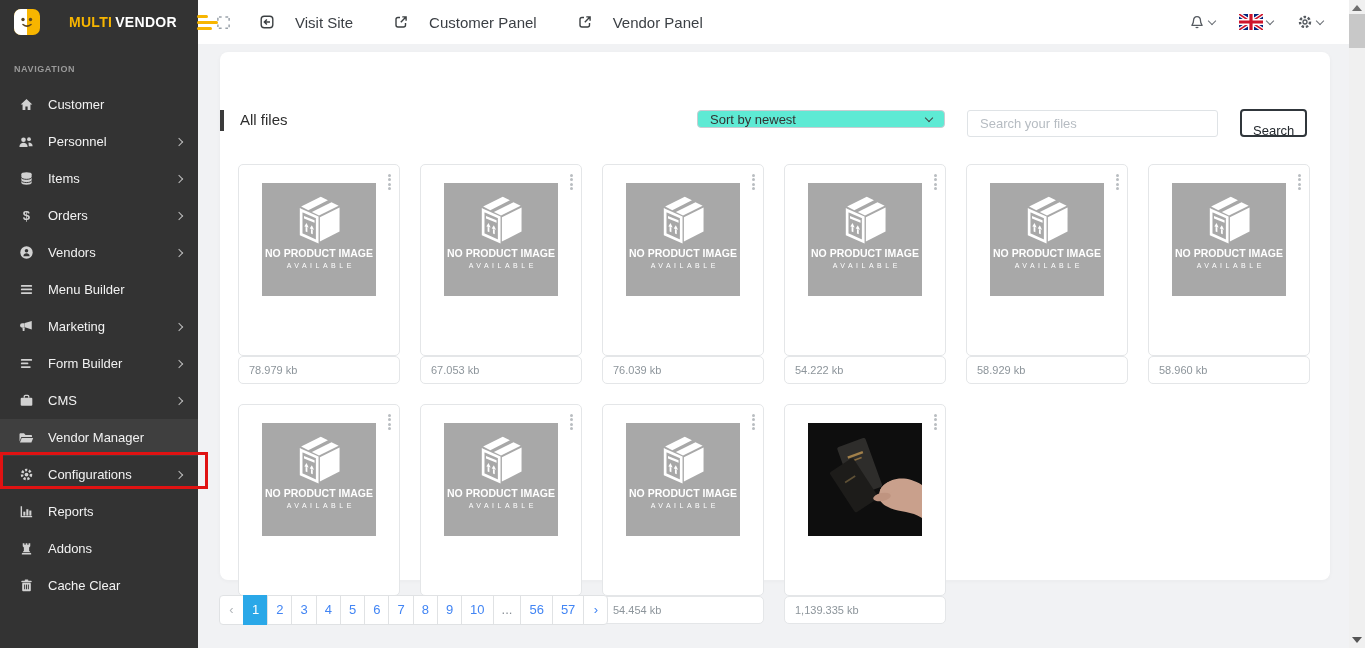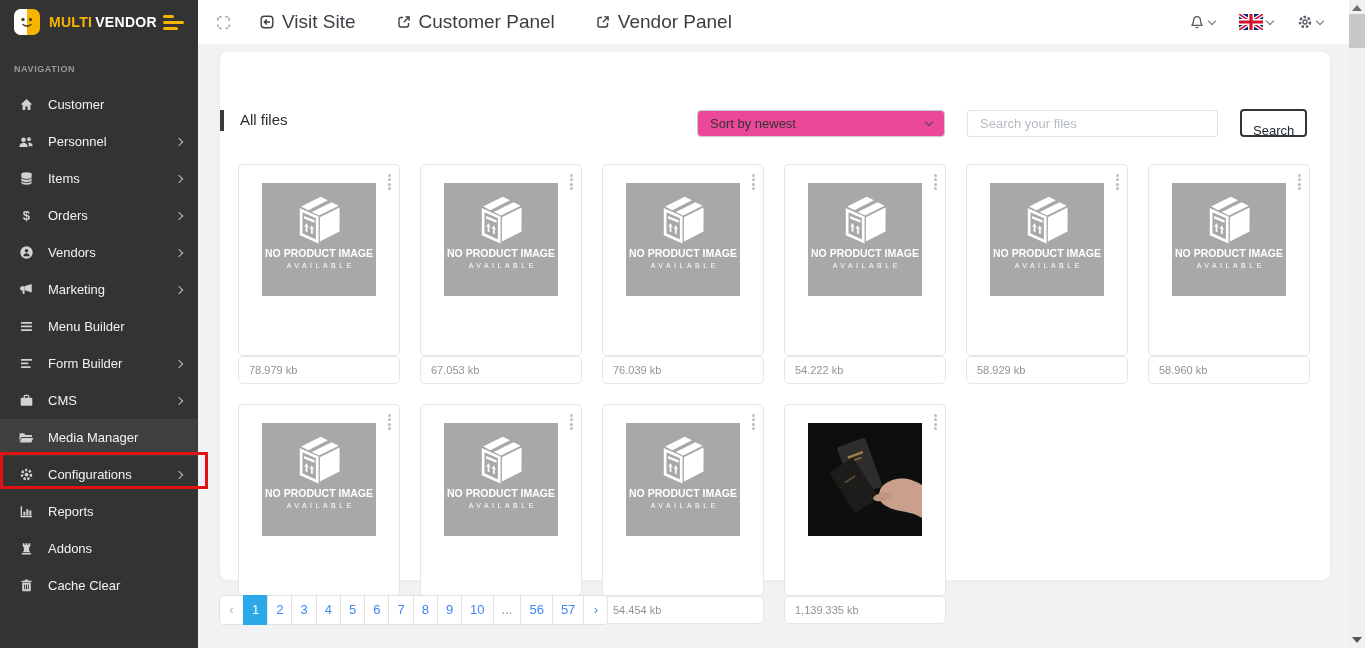--- a/index.html
+++ b/index.html
@@ -1,52 +1,52 @@
 <!DOCTYPE html>
 <html><head>
 <meta charset="utf-8">
 <style>
   * { margin:0; padding:0; box-sizing:border-box; }
   html,body { width:1365px; height:648px; overflow:hidden; }
   body { position:relative; font-family:"Liberation Sans", sans-serif; background:#f1f2f4; }
 
   
   .sidebar { position:absolute; left:0; top:0; width:198px; height:648px; background:#333333; z-index:3; }
-  .logo-row { height:44px; display:flex; align-items:center; padding:16px 14px; }
+  .logo-row { height:44px; display:flex; align-items:center; padding:16px 14px;gap:20px; }
   .logo-badge { width:26px; height:26px; flex:0 0 26px; }
   .logo-text { margin-left:9px; font-size:14px; font-weight:bold; letter-spacing:.3px; white-space:nowrap; }
   .logo-text .p1 { color:#f7b500; }
   .logo-text .p2 { color:#ffffff; margin-left:3px; }
   .burger { margin-left:auto; cursor:pointer; }
   .burger i { display:block; height:3px; border-radius:2px; background:#f7b500; margin:3px 0; }
   .burger i:nth-child(1){ width:11px; } .burger i:nth-child(2){ width:21px; } .burger i:nth-child(3){ width:15px; }
   .nav-label { position:absolute; left:14px; top:64px; font-size:9px; font-weight:bold; color:#9a9a9a; letter-spacing:.6px; }
   .menu { position:absolute; left:0; top:86px; width:198px; }
   .menu-item { height:37px; display:flex; align-items:center; padding:0 16px 0 18px; cursor:pointer; }
   .menu-item.active { background:#3f3f3f; }
   .mi-icon { width:16px; height:16px; flex:0 0 16px; display:flex; align-items:center; justify-content:center; }
   .mi-label { margin-left:14px; font-size:13px; color:#f2f2f2; }
   .cright { margin-left:auto; width:6px; height:6px; border-top:1.6px solid #bcbcbc; border-right:1.6px solid #bcbcbc; transform:rotate(45deg); }
 
   
   .topbar { position:absolute; left:198px; top:0; width:1151px; height:44px; background:#ffffff; display:flex; align-items:center; padding:0 26px 0 18px; z-index:2; }
-  .tb-link { display:flex; align-items:center; gap:7px; font-size:19px; color:#3b3f44; cursor:pointer; }
+  .tb-link { display:flex; align-items:center; gap:20px; font-size:15px; color:#3b3f44; cursor:pointer; }
   .tb-sep { width:28px; }
   .tb-right { margin-left:auto; display:flex; align-items:center; gap:24px; }
   .tb-drop { display:flex; align-items:center; gap:4px; cursor:pointer; }
   .cdown { width:6px; height:6px; border-right:1.5px solid #6b7076; border-bottom:1.5px solid #6b7076; transform:rotate(45deg); margin-top:-3px; }
 
   
   .content { position:absolute; left:198px; top:44px; width:1151px; height:604px; background:#f1f2f4; }
   .panel { position:absolute; left:22px; top:8px; width:1110px; height:528px; background:#ffffff; border-radius:8px; box-shadow:0 1px 4px rgba(40,40,40,.04); }
 
   .title-notch { position:absolute; left:0; top:58px; width:4px; height:21px; background:#3b3b3b; }
   .files-title { position:absolute; left:20px; top:59px; font-size:15px; color:#2e2e2e; }
 
-  .sort-select { position:absolute; left:477px; top:58px; width:248px; height:27px; border:1px solid #c9cdd2; border-radius:4px; background:#ec4899; display:flex; align-items:center; padding:0 12px; font-size:13px; color:#333; cursor:pointer; }
+  .sort-select { position:absolute; left:477px; top:58px; width:248px; height:18px; border:1px solid #c9cdd2; border-radius:4px; background:#5eead4; display:flex; align-items:center; padding:0 12px; font-size:13px; color:#333; cursor:pointer; }
   .sort-select .cdown { margin-left:auto; border-color:#444; }
   .search-input { position:absolute; left:747px; top:58px; width:251px; height:27px; border:1px solid #dfe3e6; border-radius:3px; padding:0 12px; font-size:13px; color:#333; font-family:"Liberation Sans", sans-serif; outline:none; }
   .search-input::placeholder { color:#b6bcc2; }
   .search-btn { position:absolute; left:1020px; top:57px; height:28px; padding:12px 11px; background:#fff; border:2px solid #30363b; border-radius:4px; font-size:13px; color:#24292e; font-family:"Liberation Sans", sans-serif; cursor:pointer; }
 
   
   .anno { position:absolute; border:3px solid #e01212; pointer-events:none; z-index:10; }
   .anno-media { left:0; top:452px; width:208px; height:37px; }
 
   
@@ -189,37 +189,37 @@
             <circle cx="8" cy="6.2" r="1.9" fill="#333"></circle>
             <path d="M4.7 12 C4.7 9.7 6.1 8.8 8 8.8 C9.9 8.8 11.3 9.7 11.3 12 Z" fill="#333"></path>
           </svg>
         </span>
       <span class="mi-label">Vendors</span>
       <span class="cright"></span>
     </div>
     <div class="menu-item">
       <span class="mi-icon">
           <svg width="15" height="15" viewBox="0 0 16 16" fill="#d2d2d2">
+            <rect x="2" y="3.2" width="12" height="1.9" rx="0.9"></rect>
+            <rect x="2" y="7" width="12" height="1.9" rx="0.9"></rect>
+            <rect x="2" y="10.8" width="12" height="1.9" rx="0.9"></rect>
+          </svg>
+        </span>
+      <span class="mi-label">Menu Builder</span>
+    </div>
+    <div class="menu-item">
+      <span class="mi-icon">
+          <svg width="15" height="15" viewBox="0 0 16 16" fill="#d2d2d2">
             <path d="M13.6 2 V11.2 L6.2 8.9 V4.3 Z"></path>
             <path d="M6 4.6 H3.4 A2.3 2.3 0 0 0 3.4 9.2 H6 Z"></path>
             <rect x="3.9" y="9.2" width="2" height="3.6" rx="0.6"></rect>
           </svg>
         </span>
       <span class="mi-label">Marketing</span>
       <span class="cright"></span>
-    </div>
-    <div class="menu-item">
-      <span class="mi-icon">
-          <svg width="15" height="15" viewBox="0 0 16 16" fill="#d2d2d2">
-            <rect x="2" y="3.2" width="12" height="1.9" rx="0.9"></rect>
-            <rect x="2" y="7" width="12" height="1.9" rx="0.9"></rect>
-            <rect x="2" y="10.8" width="12" height="1.9" rx="0.9"></rect>
-          </svg>
-        </span>
-      <span class="mi-label">Menu Builder</span>
     </div>
     <div class="menu-item">
       <span class="mi-icon">
           <svg width="15" height="15" viewBox="0 0 16 16" fill="#d2d2d2">
             <rect x="2" y="3.2" width="12" height="1.9" rx="0.9"></rect>
             <rect x="2" y="7" width="8" height="1.9" rx="0.9"></rect>
             <rect x="2" y="10.8" width="10.5" height="1.9" rx="0.9"></rect>
           </svg>
         </span>
       <span class="mi-label">Form Builder</span>
@@ -235,21 +235,21 @@
       <span class="mi-label">CMS</span>
       <span class="cright"></span>
     </div>
     <div class="menu-item active">
       <span class="mi-icon">
           <svg width="16" height="16" viewBox="0 0 16 16" fill="#d2d2d2">
             <path d="M1.5 4.4 C1.5 3.8 2 3.3 2.6 3.3 H6 L7.5 4.9 H13 C13.6 4.9 14 5.3 14 5.9 V7 H3.3 L1.5 11.6 Z"></path>
             <path d="M3.7 7.9 H15.2 L13.4 12.5 H1.9 Z"></path>
           </svg>
         </span>
-      <span class="mi-label">Media Manager</span>
+      <span class="mi-label">Vendor Manager</span>
     </div>
     <div class="menu-item">
       <span class="mi-icon">
           <svg width="15" height="15" viewBox="0 0 16 16">
             <circle cx="8" cy="8" r="4.8" fill="none" stroke="#d2d2d2" stroke-width="2.6" stroke-dasharray="2.4 1.7"></circle>
             <circle cx="8" cy="8" r="2" fill="#d2d2d2"></circle>
           </svg>
         </span>
       <span class="mi-label">Configurations</span>
       <span class="cright"></span>

